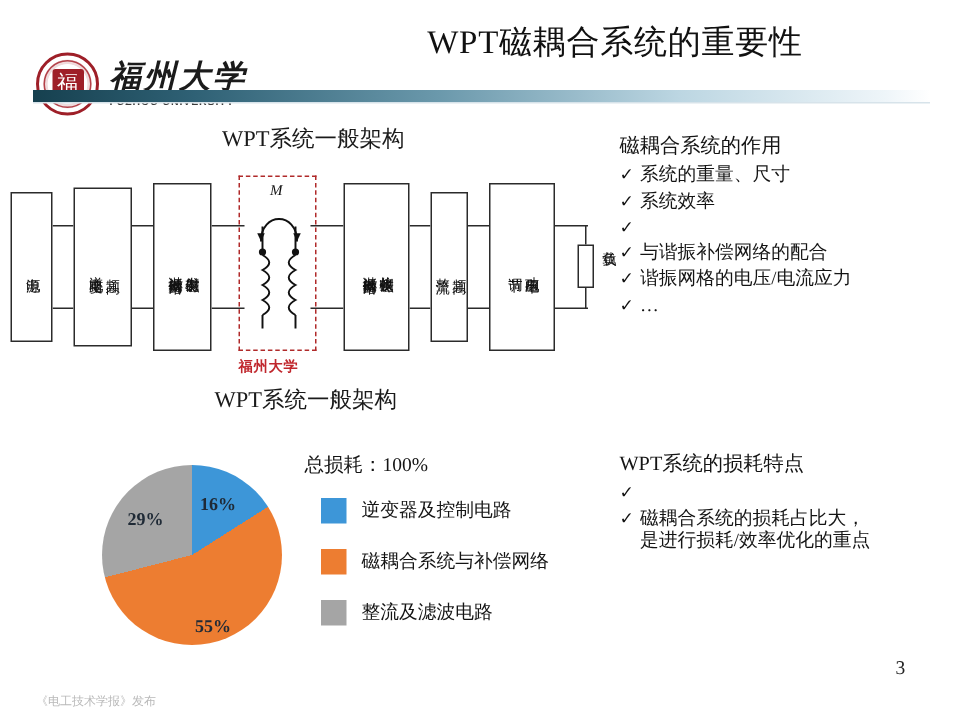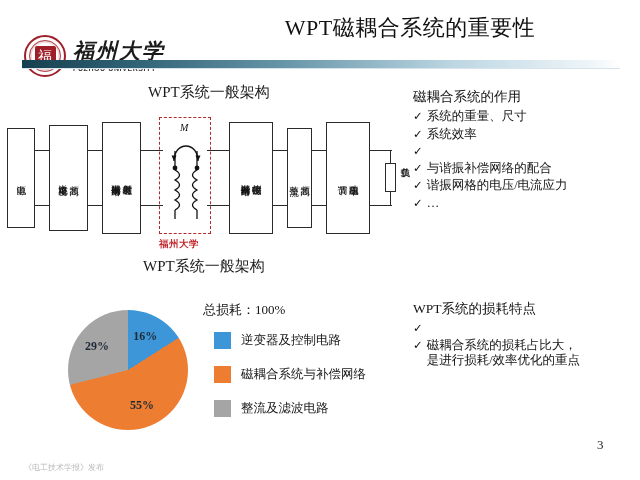--- a/index.html
+++ b/index.html
@@ -311,21 +311,21 @@
       <span class="btext">…</span>
     </div>
   </div>
 
   <div class="sec-title" id="pie-title">WPT系统一般架构</div>
 
   <div id="pie-area">
     <div class="pie" id="pie-graphic" style="background: conic-gradient(rgb(61, 150, 216) 0deg, rgb(61, 150, 216) 57.6deg, rgb(237, 125, 49) 57.6deg, rgb(237, 125, 49) 255.6deg, rgb(165, 165, 165) 255.6deg, rgb(165, 165, 165) 360deg);"></div>
 
     <div class="pie-lbl" id="lbl-0" style="left: 73.3066px; top: 38.7003px;">16%</div>
-    <div class="pie-lbl" id="lbl-1" style="left: 70.0916px; top: 108px;">55%</div>
+    <div class="pie-lbl" id="lbl-1" style="left: 70.0916px; top: 120px;">55%</div>
     <div class="pie-lbl" id="lbl-2" style="left: 24.9741px; top: 48.7095px;">29%</div>
 
     <div class="pie-total">总损耗：100%</div>
 
     <div class="legend">
       <div class="legend-row">
         <span class="swatch" id="sw-0" style="background: rgb(61, 150, 216);"></span>
         <span class="legend-txt">逆变器及控制电路</span>
       </div>
       <div class="legend-row">

